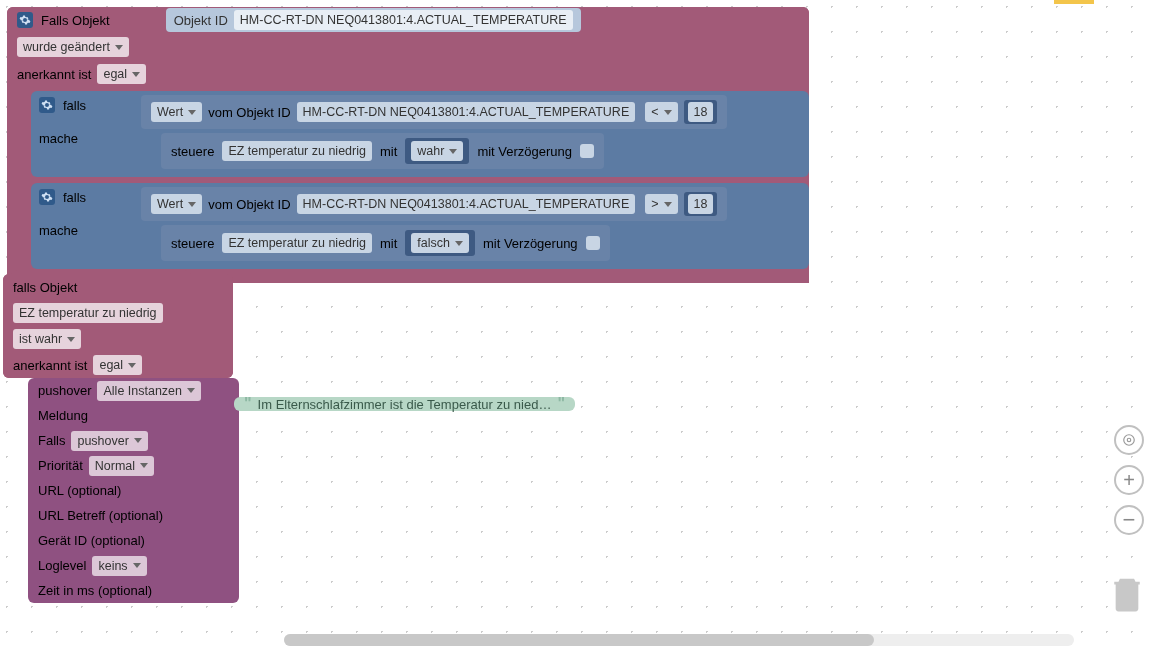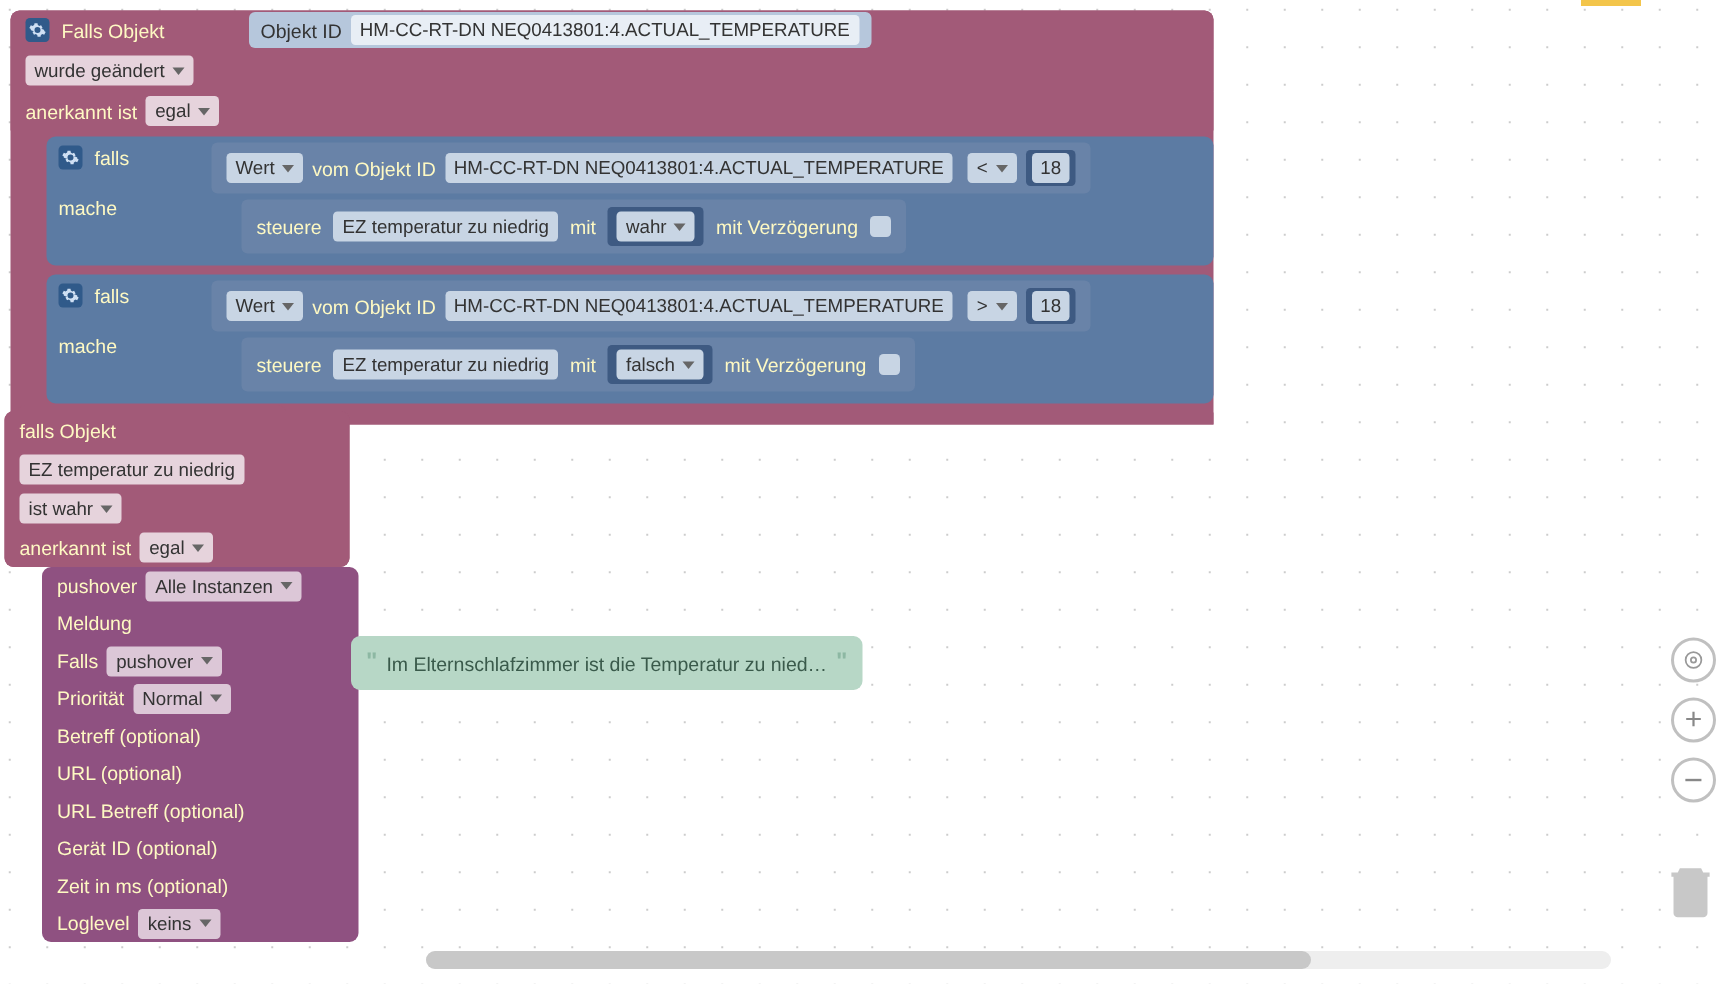--- a/index.html
+++ b/index.html
@@ -25,32 +25,32 @@
   .cblk .left{width:110px;padding:6px 8px;}
   .cblk .cond{background:#6983a8;border-radius:4px;padding:5px 10px;display:inline-flex;align-items:center;gap:6px;margin-top:4px;}
   .cblk .pill{background:#c8d5e4;}
   .numbox{background:#3e5a82;border-radius:3px;padding:2px 4px;display:inline-flex;align-items:center;}
   .numbox .pill{background:#c8d5e4;padding:2px 6px;}
   .do{display:flex;align-items:center;gap:8px;padding:4px 0 8px 20px;}
   .do .stmt{background:#6983a8;border-radius:4px;padding:5px 10px;display:inline-flex;align-items:center;gap:8px;}
   .darkdd{background:#3e5a82;border-radius:3px;padding:3px 6px;display:inline-flex;align-items:center;}
   .darkdd .pill{background:#c8d5e4;}
   .chk{width:14px;height:14px;background:#c8d5e4;border-radius:3px;display:inline-block;}
-  .lbl{color:#fef9c3;}
+  .lbl{color:#000000;}
   
   .fblk{left:3px;top:274px;width:230px;background:#a25a78;border-radius:6px;}
   .fblk .stack{left:8px;top:-4px;position:absolute;width:180px;height:14px;background:#a25a78;border-radius:6px 6px 0 0;z-index:0;}
   .fblk .body{position:relative;z-index:1;background:#a25a78;border-radius:6px;}
   .fblk .pill{background:#e6d3dc;}
   
   .push{left:28px;top:378px;width:211px;background:#8f5181;border-radius:6px;}
   .push .row{height:25px;}
   .push .pill{background:#dcc7d7;}
   
-  .str{position:absolute;left:234px;top:424px;background:#b7d7c6;color:#3a5a4b;border-radius:6px;padding:5px 10px;display:flex;align-items:center;gap:6px;height:36px;}
+  .str{position:absolute;left:234px;top:397px;background:#b7d7c6;color:#3a5a4b;border-radius:6px;padding:5px 10px;display:flex;align-items:center;gap:6px;height:14px;}
   .str::before,.str::after{content:'"';color:#8db8a3;font-size:16px;font-weight:bold;}
   
   .rctl{position:absolute;right:10px;display:flex;flex-direction:column;align-items:center;gap:10px;}
   .rctl .btn{width:30px;height:30px;border:2px solid #c0c0c0;border-radius:50%;display:flex;align-items:center;justify-content:center;color:#888;background:#fff;}
   .trash{position:absolute;right:10px;bottom:40px;color:#bbb;}
   
   .hscroll{position:absolute;left:284px;bottom:10px;width:790px;height:12px;background:#eee;border-radius:6px;}
   .hscroll .thumb{position:absolute;left:0;width:590px;height:12px;background:#c8c8c8;border-radius:6px;}
   
   .tabhint{position:absolute;right:60px;top:0;width:40px;height:4px;background:#f3c54b;}
@@ -191,37 +191,34 @@
       </div>
     <div class="row">
         <span class="lbl">Falls</span>
         <span class="pill dd">pushover</span>
       </div>
     <div class="row">
         <span class="lbl">Priorität</span>
         <span class="pill dd">Normal</span>
       </div>
     <div class="row">
-        <span class="lbl">Betreff (optional)</span>
-      </div>
-    <div class="row">
         <span class="lbl">URL (optional)</span>
       </div>
     <div class="row">
         <span class="lbl">URL Betreff (optional)</span>
       </div>
     <div class="row">
         <span class="lbl">Gerät ID (optional)</span>
-      </div>
-    <div class="row">
-        <span class="lbl">Zeit in ms (optional)</span>
       </div>
     <div class="row">
         <span class="lbl">Loglevel</span>
         <span class="pill dd">keins</span>
+      </div>
+    <div class="row">
+        <span class="lbl">Zeit in ms (optional)</span>
       </div>
   </div>
 
   <div class="str">
       <span>Im Elternschlafzimmer ist die Temperatur zu nied…</span>
     </div>
 
   <div class="rctl" style="top:425px;">
     <div class="btn">
         <svg width="14" height="14" viewBox="0 0 24 24" fill="none" stroke="#999" stroke-width="2">

